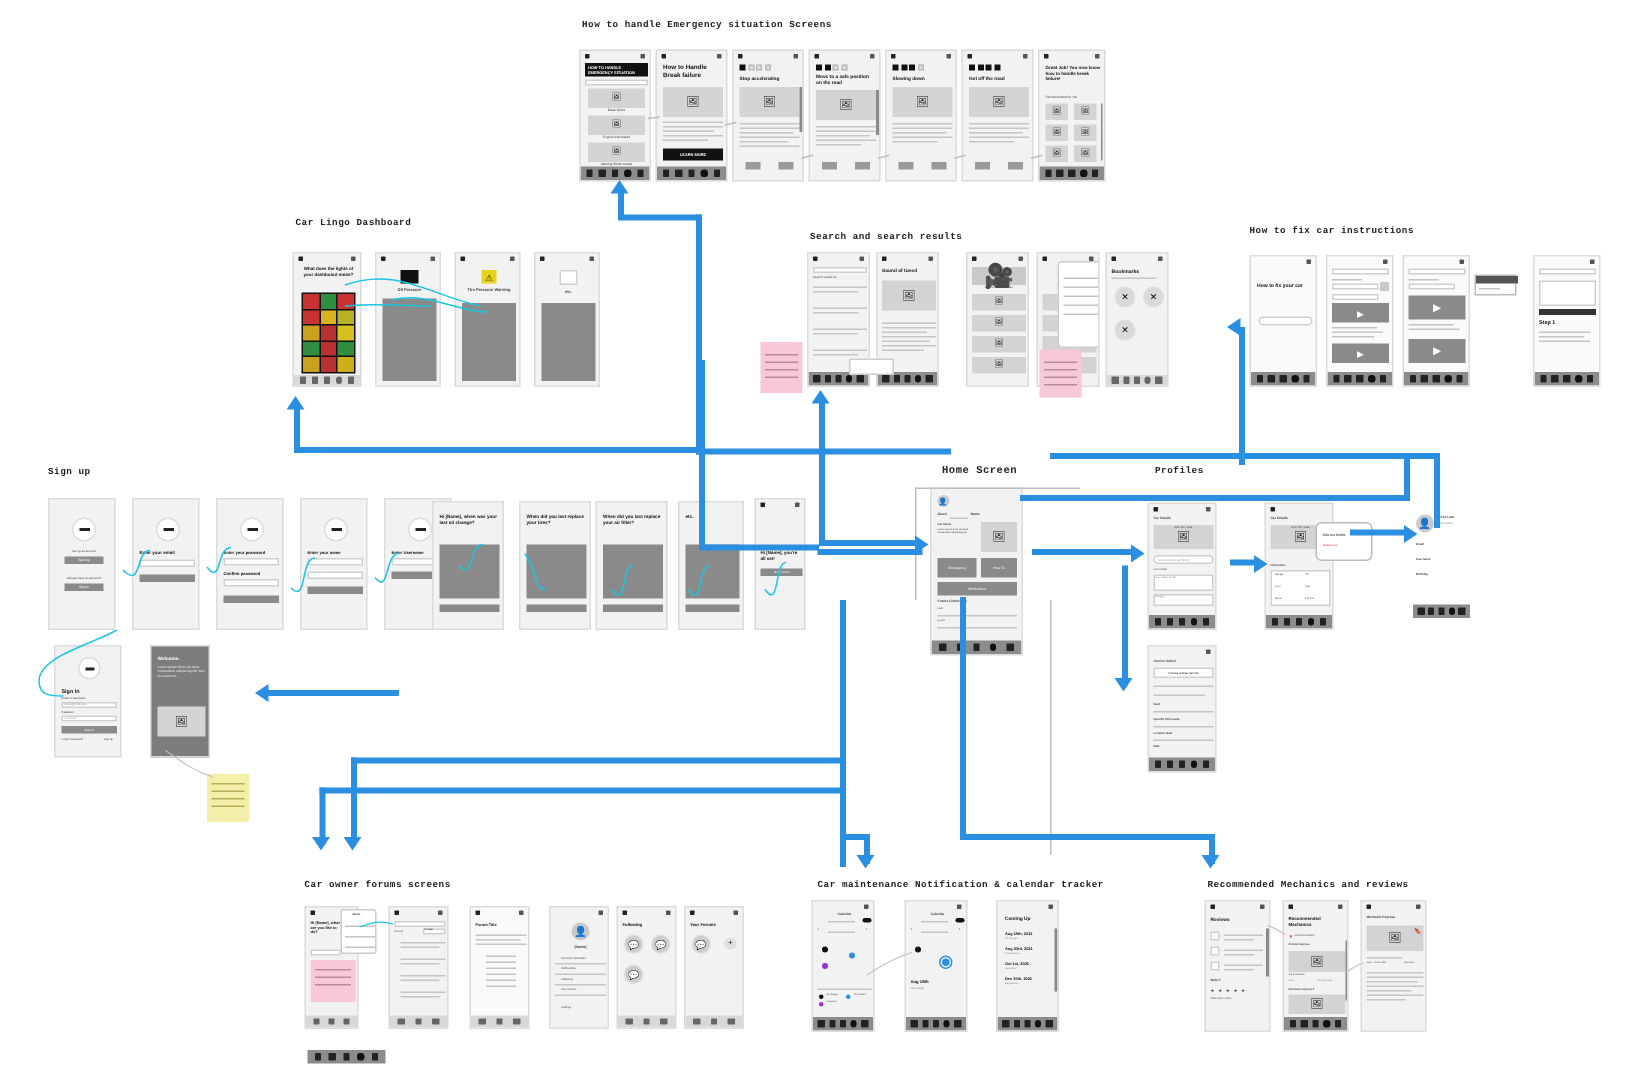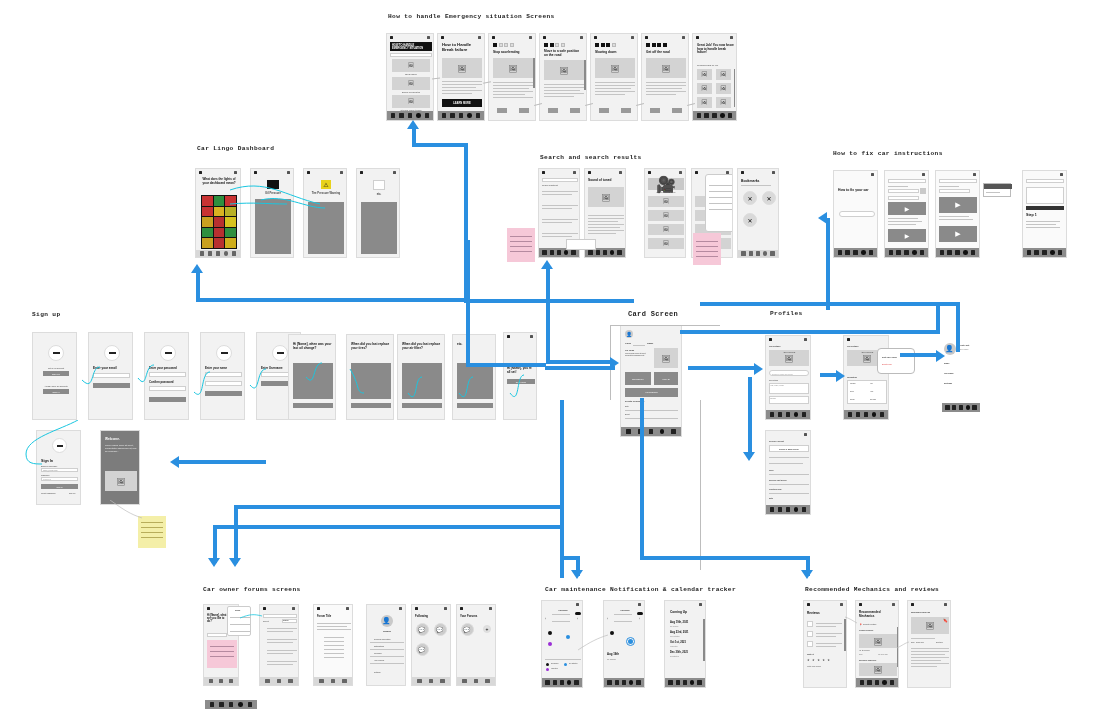--- a/index.html
+++ b/index.html
@@ -69,21 +69,21 @@
 </head>
 <body>
 
 <div id="canvas">
 
   <div class="sec-title" style="left:388px; top:13px;">How to handle Emergency situation Screens</div>
   <div class="sec-title" style="left:197px; top:145px;">Car Lingo Dashboard</div>
   <div class="sec-title" style="left:540px; top:154px;">Search and search results</div>
   <div class="sec-title" style="left:833px; top:150px;">How to fix car instructions</div>
   <div class="sec-title" style="left:32px; top:311px;">Sign up</div>
-  <div class="sec-title" style="left:628px; top:310px; font-size:7px;">Card Screen</div>
+  <div class="sec-title" style="left:628px; top:310px; font-size:7px;">Home Screen</div>
   <div class="sec-title" style="left:770px; top:310px;">Profiles</div>
   <div class="sec-title" style="left:203px; top:586px;">Car owner forums screens</div>
   <div class="sec-title" style="left:545px; top:586px;">Car maintenance Notification &amp; calendar tracker</div>
   <div class="sec-title" style="left:805px; top:586px;">Recommended Mechanics and reviews</div>
 
   <div class="ph" style="left:386px; top:33px; width:48px; height:88px;">
     <div class="st">
         <span class="l"></span>
         <span class="r"></span>
       </div>

